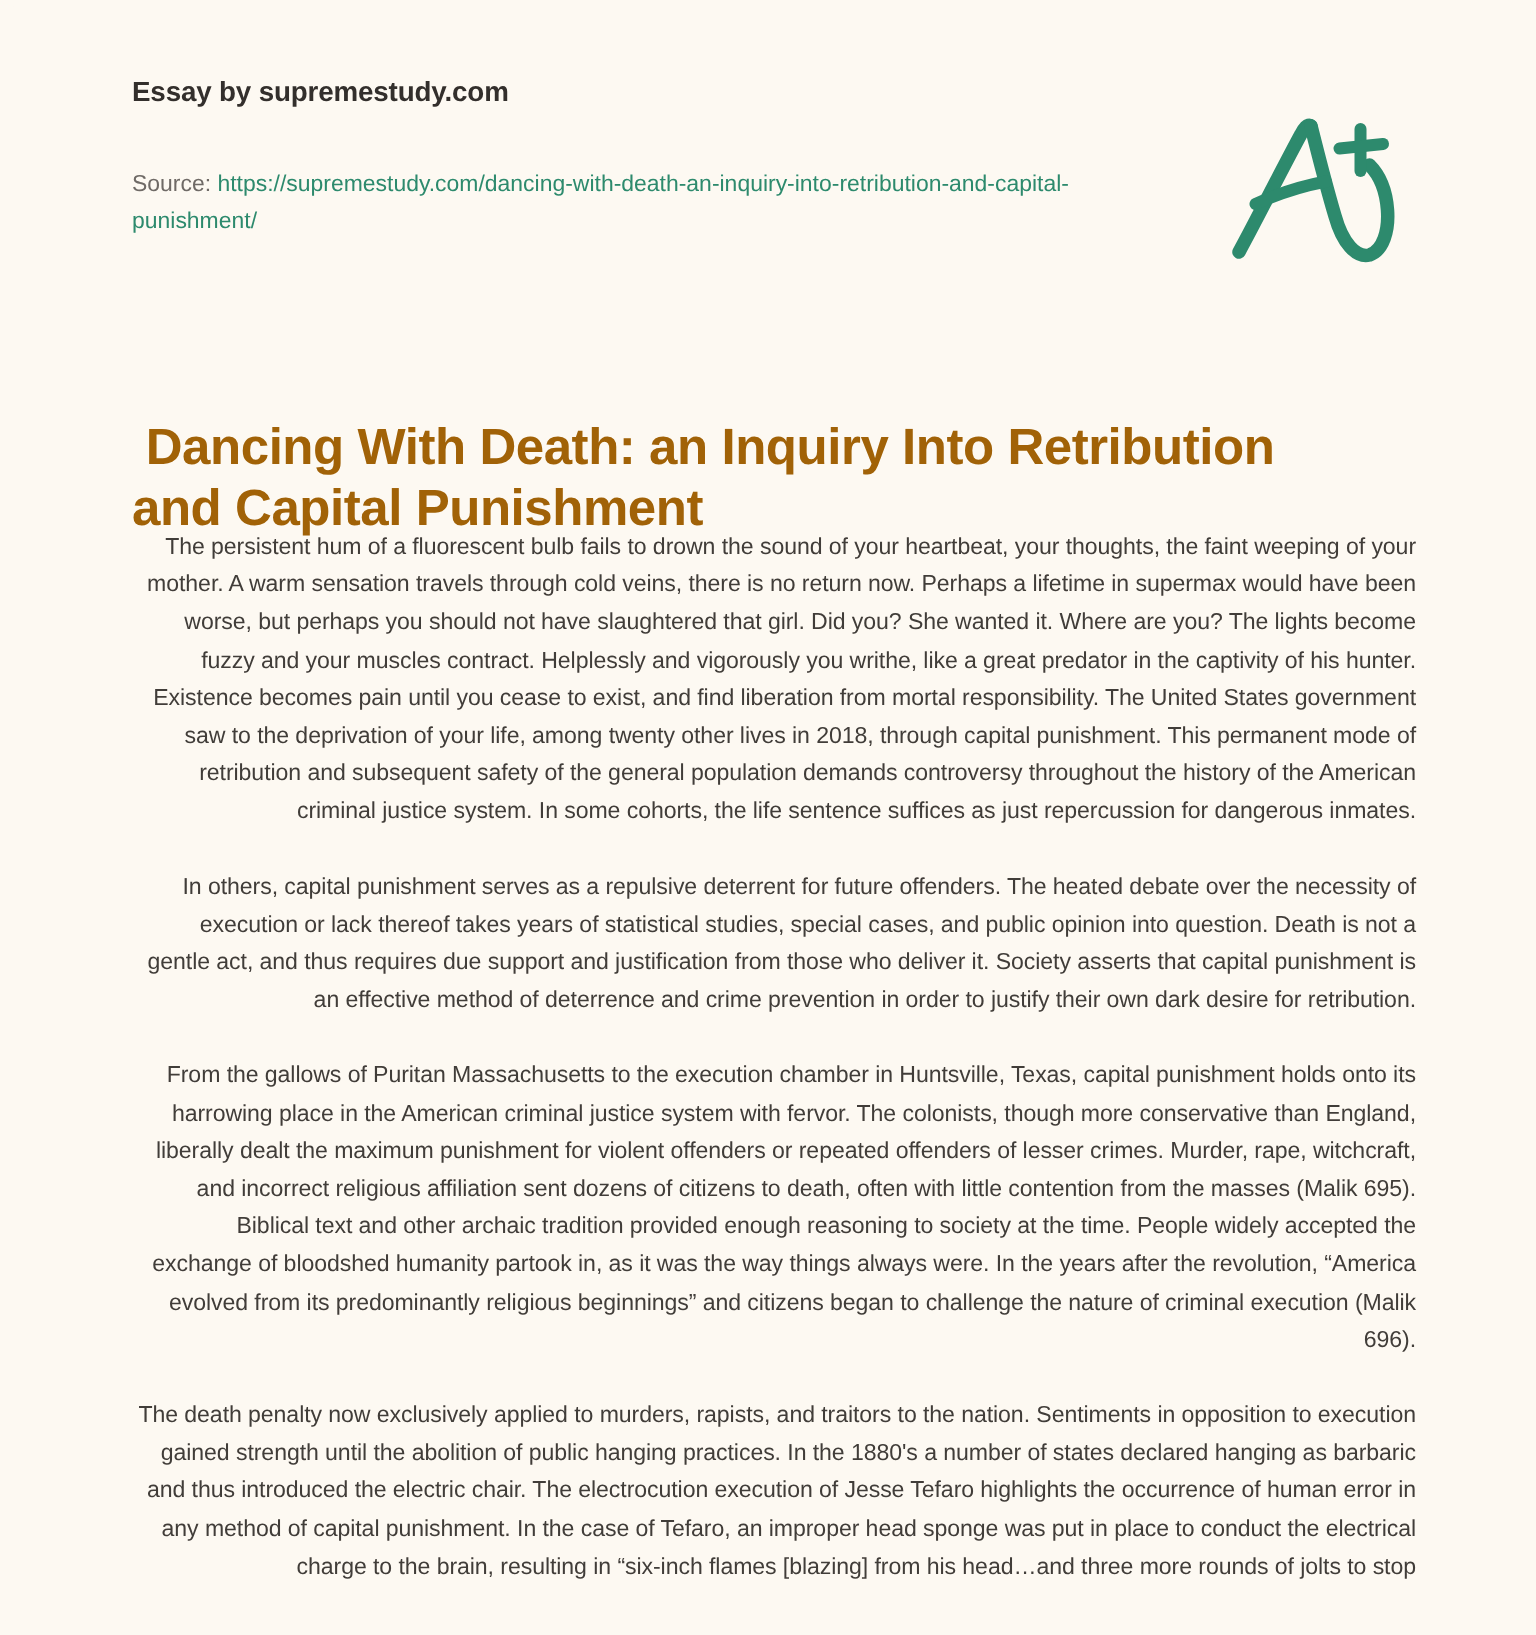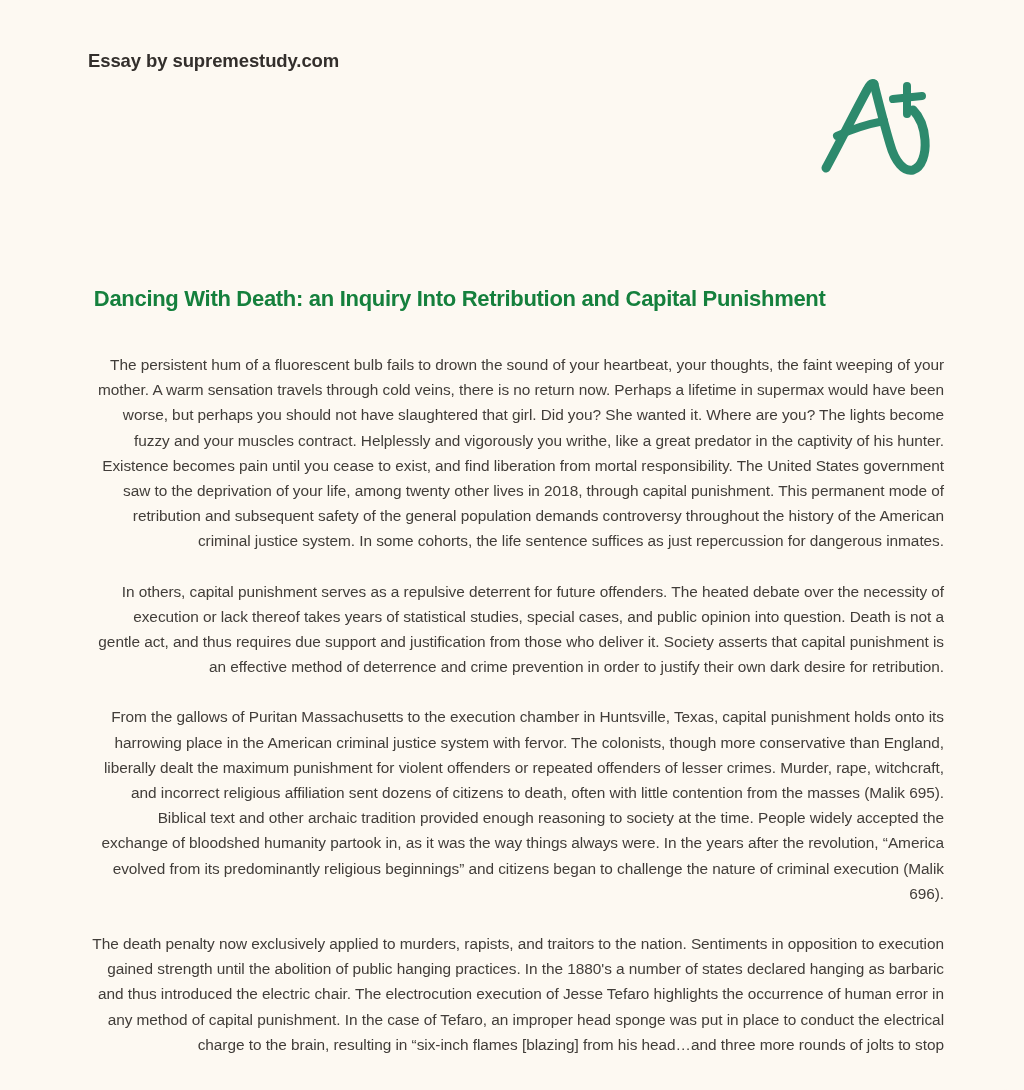--- a/index.html
+++ b/index.html
@@ -72,25 +72,25 @@
     height: 128px;
   }
   .logo svg { display: block; width: 128px; height: 128px; }
 
   
   .title {
     position: absolute;
     left: 88px;
     top: 255px;
     width: 790px;
-    font-size: 22px;
+    font-size: 34px;
     font-weight: bold;
-    line-height: 58px;
+    line-height: 41px;
     letter-spacing: -0.3px;
-    color: #15803d;
+    color: #a16207;
     white-space: pre-wrap;
   }
 
   
   .article {
     position: absolute;
     left: 88px;
     top: 352px;
     width: 856px;
   }
@@ -108,20 +108,24 @@
 </style>
 </head>
 <body>
 
 <div class="page">
 
   <div class="header">
 
     <div class="byline">Essay by supremestudy.com</div>
 
+    <div class="source-block">
+      <span class="source-label">Source:</span>
+      <span class="source-url">https://supremestudy.com/dancing-with-death-an-inquiry-into-retribution-and-capital-punishment/</span>
+    </div>
 
     <div class="logo">
       <svg viewBox="0 0 128 128" xmlns="http://www.w3.org/2000/svg">
         <g fill="none" stroke="#2d8a6d" stroke-linecap="round" stroke-linejoin="round">
 
           <path d="M14 106 C 26 84, 42 52, 55 28 C 57 24, 60 20, 62 22" stroke-width="9"></path>
 
           <path d="M62 22 C 66 38, 72 62, 78 82 C 83 100, 92 110, 101 108
                    C 110 105, 114 92, 113 78 C 112 64, 107 54, 101 48" stroke-width="9"></path>
 

